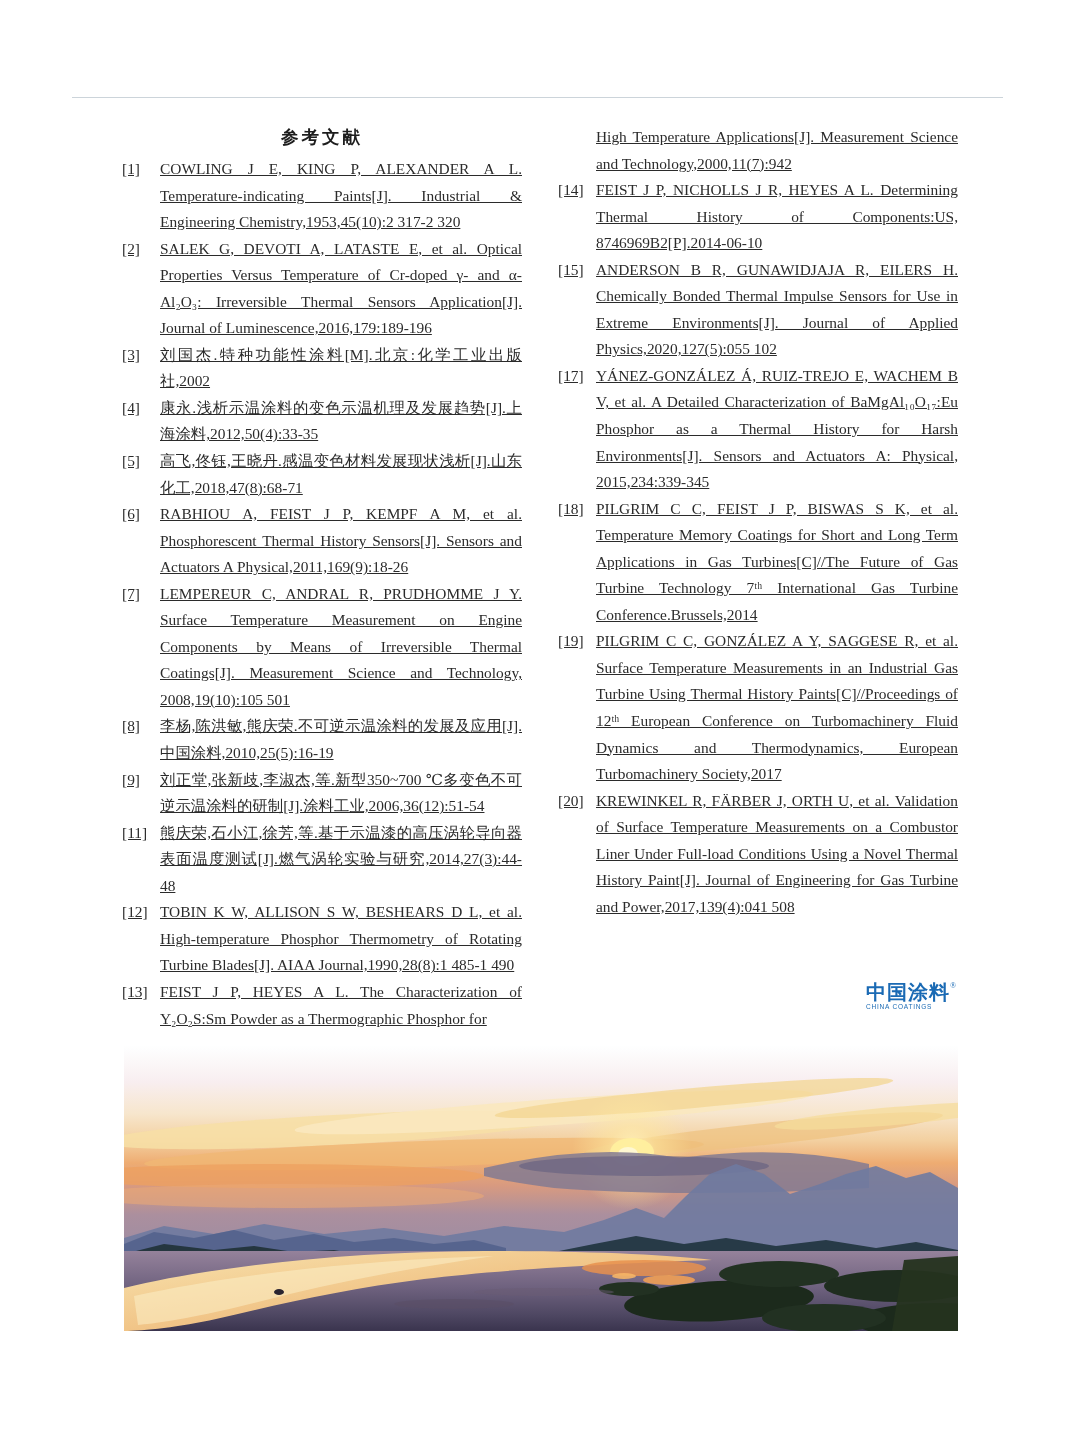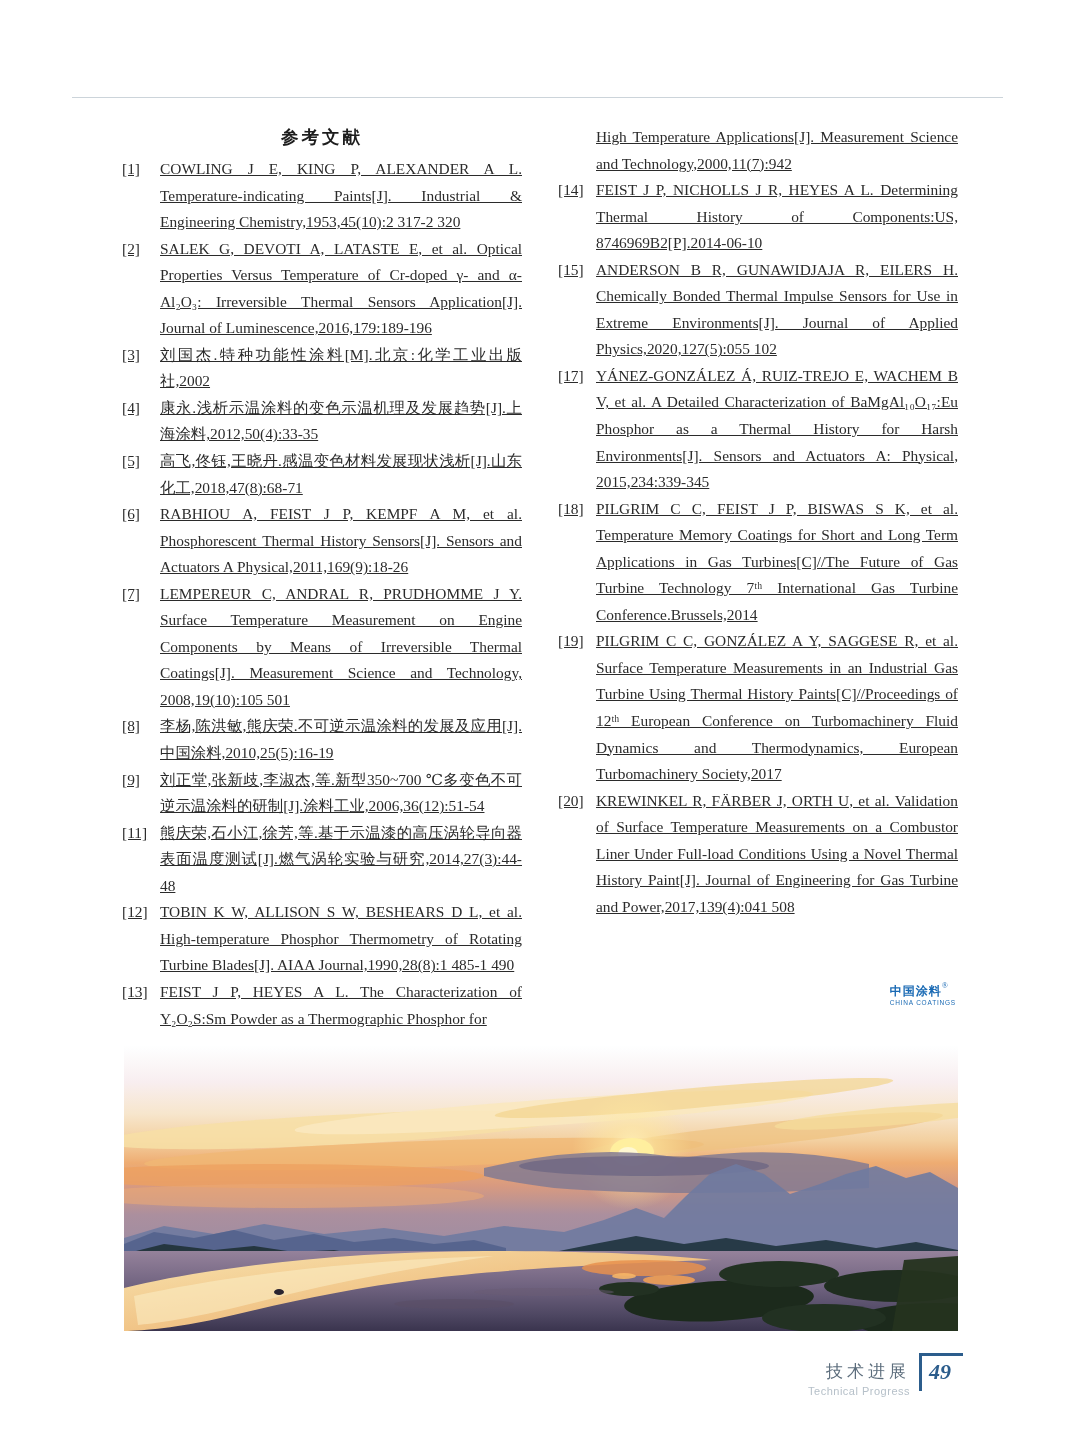--- a/index.html
+++ b/index.html
@@ -12,21 +12,21 @@
   
   .columns{position:absolute;left:122px;top:124px;width:836px;display:flex;gap:36px;}
   .col{width:400px;flex:0 0 400px;}
   .ref-heading{text-align:center;font-weight:bold;font-size:17.5px;color:#1d1d1d;letter-spacing:3px;margin:1px 0 7px 0;font-family:Liberation Serif, serif;}
   .ref-item{display:flex;font-size:15.4px;line-height:26.55px;color:#2b2b2b;text-decoration:underline;}
   .ref-marker{flex:0 0 38px;color:#2b2b2b;}
   .ref-text{flex:1;text-align:justify;}
   .ref-cont .ref-marker{visibility:hidden;}
   
   .logo{position:absolute;right:2px;top:858px;text-align:left;line-height:1;}
-  .logo-name{font-family:"Liberation Sans","DejaVu Sans",sans-serif;font-weight:bold;font-size:12px;letter-spacing:1px;}
+  .logo-name{font-family:"Liberation Sans","DejaVu Sans",sans-serif;font-weight:bold;font-size:20px;letter-spacing:1px;}
   .logo-reg{font-size:8px;vertical-align:top;}
   .logo-sub{font-family:"Liberation Sans","DejaVu Sans",sans-serif;font-size:6.5px;letter-spacing:0.8px;margin-top:2px;}
   
   .photo{position:absolute;left:124px;top:1046px;width:834px;height:285px;overflow:hidden;}
   .photo svg{display:block;}
   
   .footer{position:absolute;top:1353px;right:112px;display:flex;align-items:flex-start;gap:9px;}
   .footer-section{text-align:right;padding-top:7px;}
   .footer-cn{font-family:"Liberation Sans","DejaVu Sans",sans-serif;font-size:17px;letter-spacing:4px;color:#5c6d7c;}
   .footer-en{font-family:"Liberation Sans","DejaVu Sans",sans-serif;font-size:11px;color:#b6c0c9;margin-top:2px;letter-spacing:0.5px;}
@@ -201,23 +201,14 @@
       <ellipse cx="815" cy="275" rx="85" ry="18" fill="#1c2a1c"></ellipse>
       <ellipse cx="700" cy="272" rx="62" ry="14" fill="#223122"></ellipse>
       <ellipse cx="505" cy="243" rx="30" ry="7" fill="#223122"></ellipse>
       <path d="M780,214 L834,210 L834,285 L768,285 Z" fill="#25331f" opacity="0.95"></path>
       <ellipse cx="155" cy="246" rx="5" ry="3" fill="#2a2430"></ellipse>
       <ellipse cx="330" cy="258" rx="60" ry="5" fill="#5a4f66" opacity="0.6"></ellipse>
       <ellipse cx="420" cy="246" rx="70" ry="4" fill="#6a5c74" opacity="0.5"></ellipse>
     </svg>
   </div>
 
-  <div class="footer">
-    <div class="footer-section">
-      <div class="footer-cn">技术进展</div>
-      <div class="footer-en">Technical Progress</div>
-    </div>
-    <div class="page-num-box" id="pn-box" style="border-top: 3px solid rgb(44, 93, 140); border-left: 3px solid rgb(44, 93, 140);">
-      <span class="page-num" style="color: rgb(44, 93, 140);">49</span>
-    </div>
-  </div>
 
 </div>
 
 </body></html>

